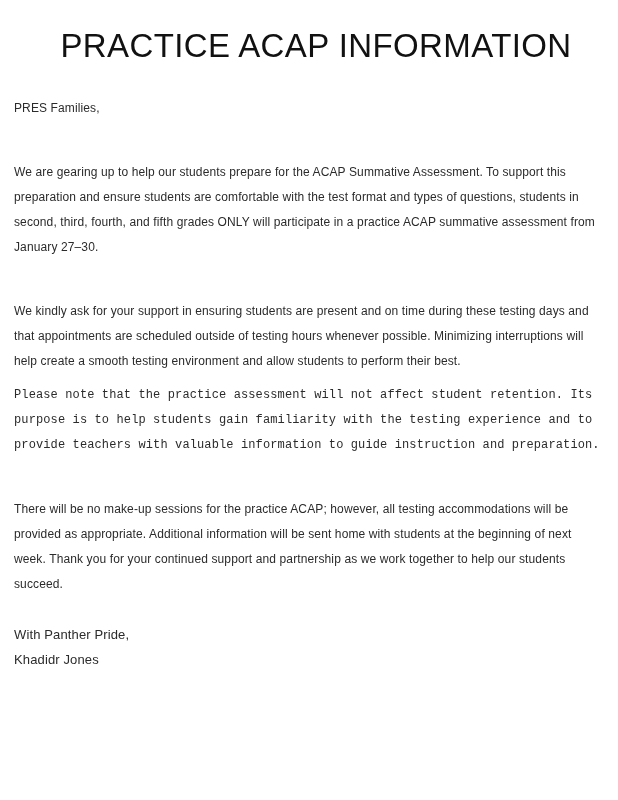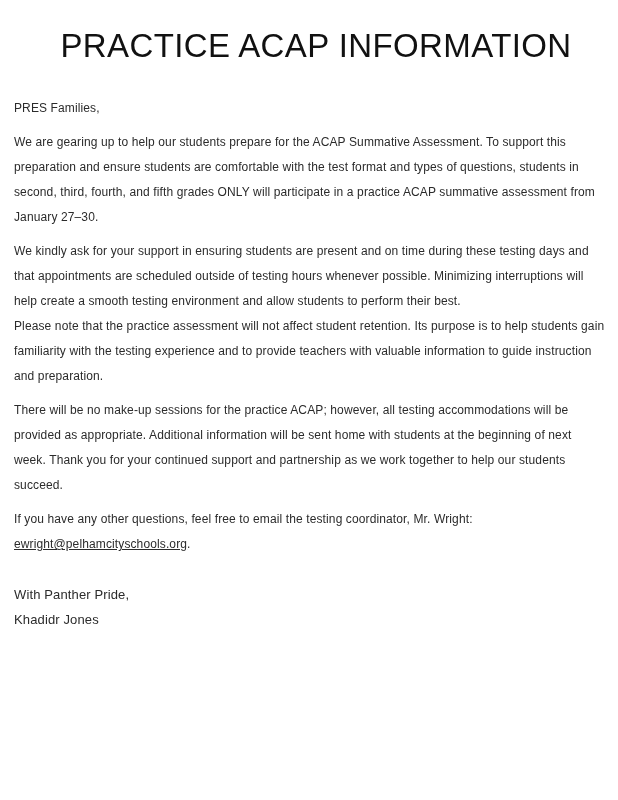--- a/index.html
+++ b/index.html
@@ -47,24 +47,25 @@
     margin: 0;
     font-size: 12px;
     line-height: 25px;
     color: #2b2b2b;
     letter-spacing: 0.01em;
     text-align: left;
   }
 
   
   .para + .para.spaced {
-    margin-top: 9px;
+    margin-top: 39px;
   }
   .para + .para.tight {
-    margin-top: 0;
+    margin-top: 9px;
+    font-family: Liberation Mono, monospace;
   }
 
   .sig-block {
     margin-top: 25px;
   }
   .sig-line {
     margin: 0;
     font-size: 13px;
     line-height: 25px;
     color: #2b2b2b;
@@ -90,21 +91,20 @@
 
     <p class="para spaced">We are gearing up to help our students prepare for the ACAP Summative Assessment. To support this preparation and ensure students are comfortable with the test format and types of questions, students in second, third, fourth, and fifth grades ONLY will participate in a practice ACAP summative assessment from January 27–30.</p>
 
 
     <p class="para spaced">We kindly ask for your support in ensuring students are present and on time during these testing days and that appointments are scheduled outside of testing hours whenever possible. Minimizing interruptions will help create a smooth testing environment and allow students to perform their best.</p>
 
     <p class="para tight">Please note that the practice assessment will not affect student retention. Its purpose is to help students gain familiarity with the testing experience and to provide teachers with valuable information to guide instruction and preparation.</p>
 
     <p class="para spaced">There will be no make-up sessions for the practice ACAP; however, all testing accommodations will be provided as appropriate. Additional information will be sent home with students at the beginning of next week. Thank you for your continued support and partnership as we work together to help our students succeed.</p>
 
-    <p class="para spaced"><span> If you have any other questions, feel free to email the testing coordinator, Mr. Wright: </span><a class="email-link" href="#">ewright@pelhamcityschools.org</a><span>.</span></p>
 
     <div class="sig-block">
       <p class="sig-line">With Panther Pride,</p>
       <p class="sig-line">Khadidr Jones</p>
 
     </div>
 
   </div>
 </div>
 

